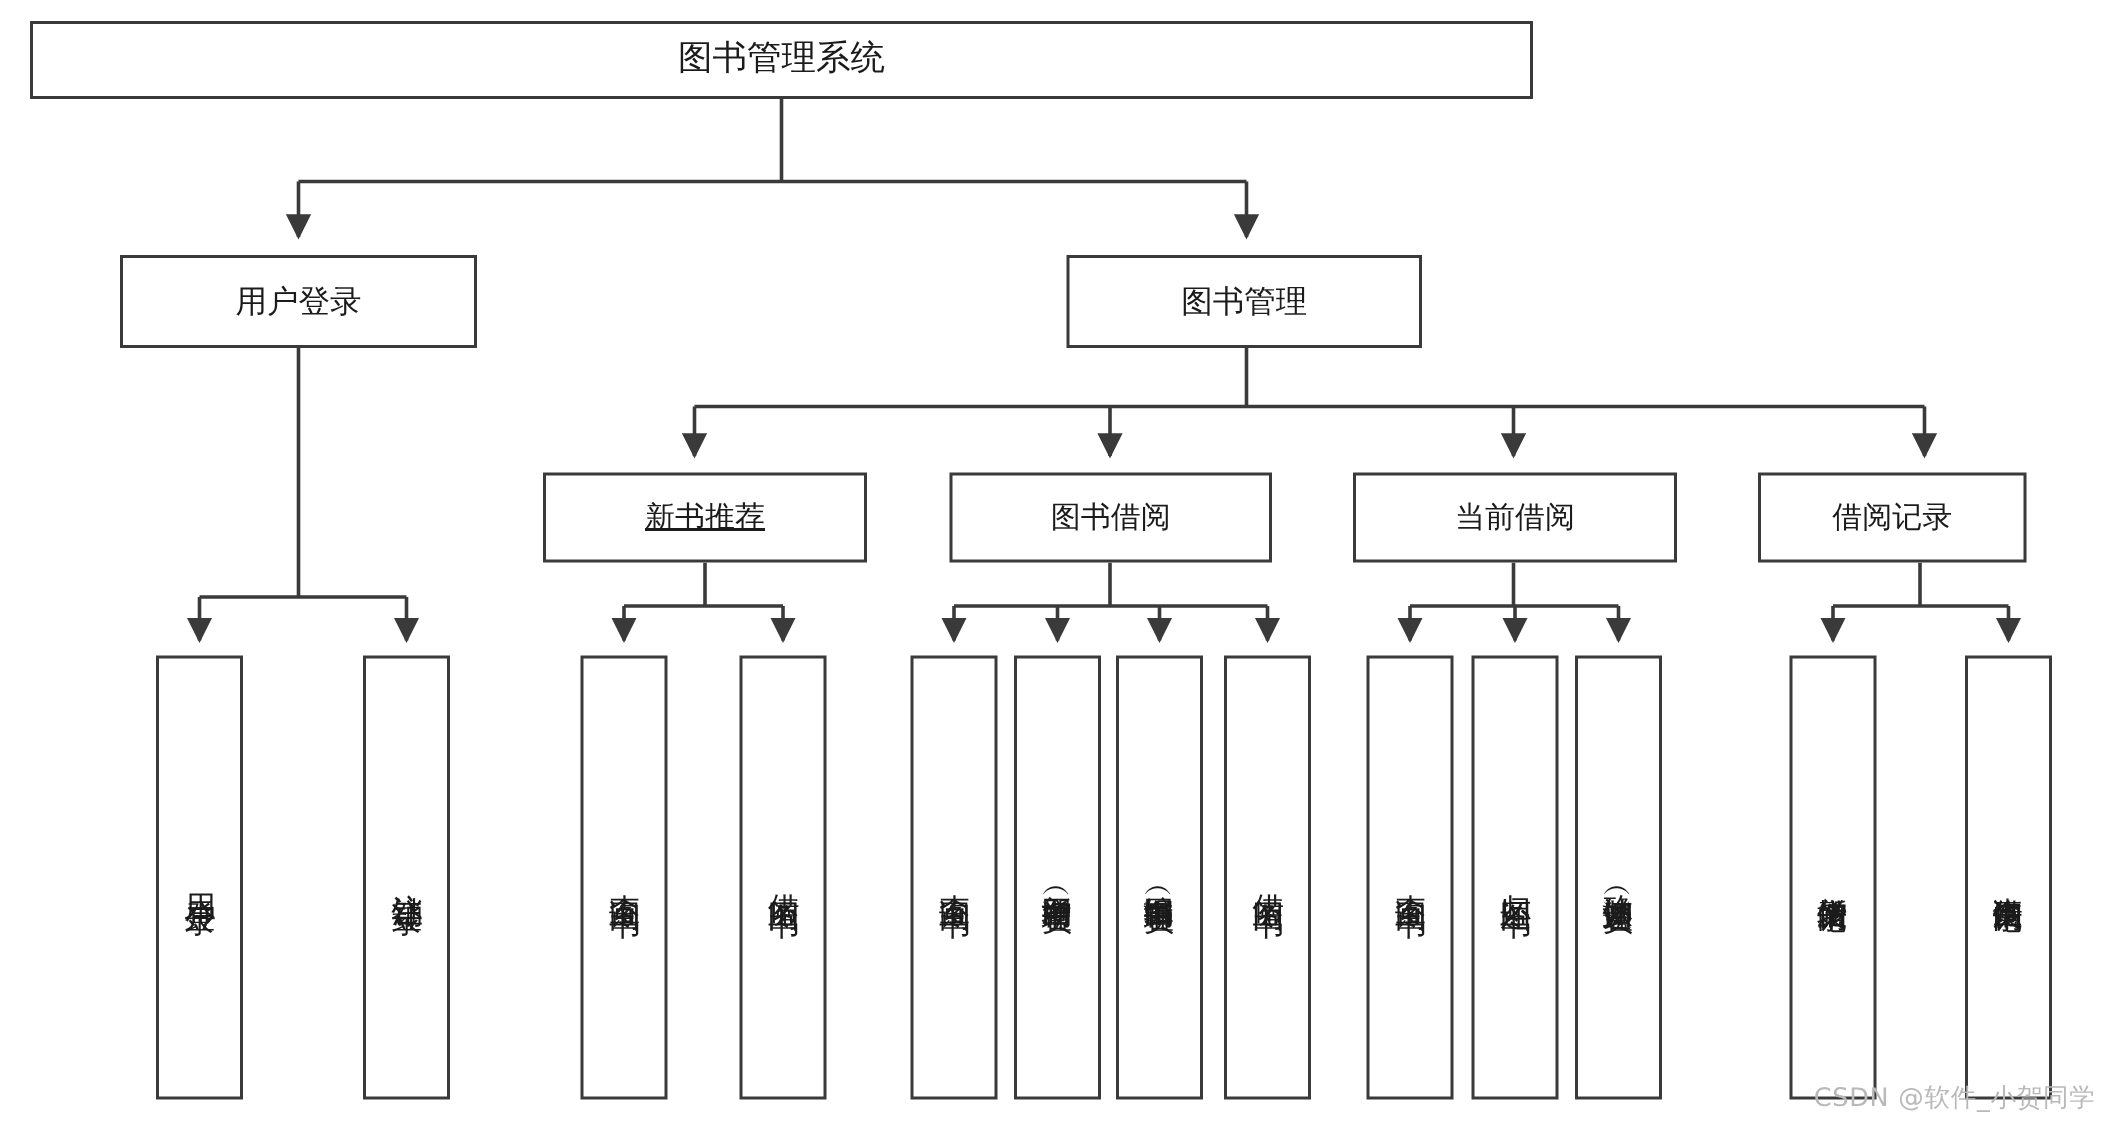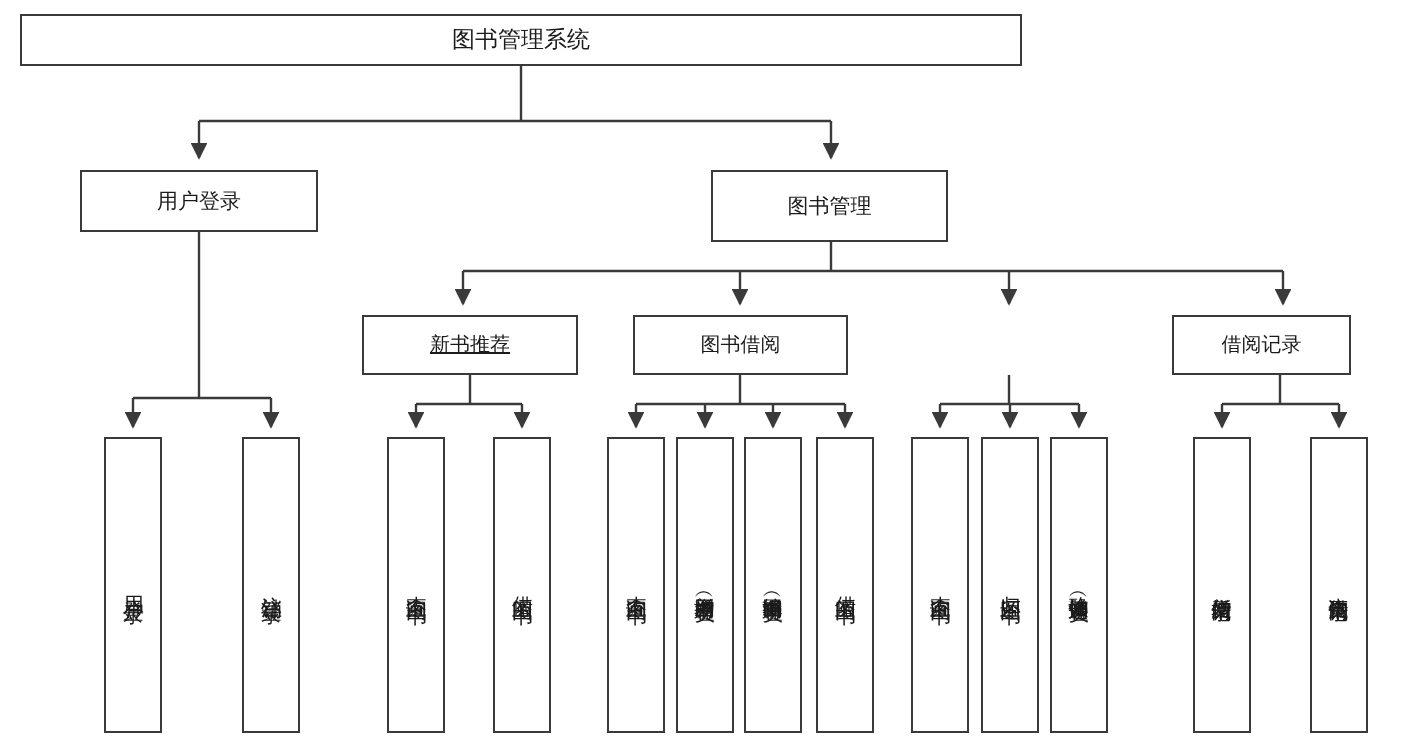--- a/index.html
+++ b/index.html
@@ -133,30 +133,33 @@
     </g>
   </svg>
 
   <div class="node root" style="left:20px; top:14px; width:1002px; height:52px;">
     <span class="lbl">图书管理系统</span>
   </div>
 
   <div class="node lvl1" style="left:80px; top:170px; width:238px; height:62px;">
     <span class="lbl">用户登录</span>
   </div>
-  <div class="node lvl1" style="left:711px; top:170px; width:237px; height:72px;">
+  <div class="node lvl1" style="left:711px; top:170px; width:237px; height:62px;">
     <span class="lbl">图书管理</span>
   </div>
 
   <div class="node lvl2" style="left:362px; top:315px; width:216px; height:60px;text-decoration:underline;">
     <span class="lbl">新书推荐</span>
   </div>
   <div class="node lvl2" style="left:633px; top:315px; width:215px; height:60px;align-items:center;">
     <span class="lbl">图书借阅</span>
   </div>
+  <div class="node lvl2" style="left:902px; top:315px; width:216px; height:60px;">
+    <span class="lbl">当前借阅</span>
+  </div>
   <div class="node lvl2" style="left:1172px; top:315px; width:179px; height:60px;">
     <span class="lbl">借阅记录</span>
   </div>
 
   <div class="node leaf" style="left:104px; top:437px; width:58px; height:296px;">
     <span class="lbl">用户登录</span>
   </div>
   <div class="node leaf" style="left:242px; top:437px; width:58px; height:296px;">
     <span class="lbl">注销登录</span>
   </div>
@@ -191,14 +194,15 @@
     <span class="lbl">确认归还（管理员）</span>
   </div>
 
   <div class="node leaf tall" style="left:1193px; top:437px; width:58px; height:296px;">
     <span class="lbl">新增借阅记录</span>
   </div>
   <div class="node leaf tall" style="left:1310px; top:437px; width:58px; height:296px;">
     <span class="lbl">查询借阅记录</span>
   </div>
 
+  <div id="watermark">CSDN @软件_小贺同学</div>
 
 </div>
 
 </body></html>

